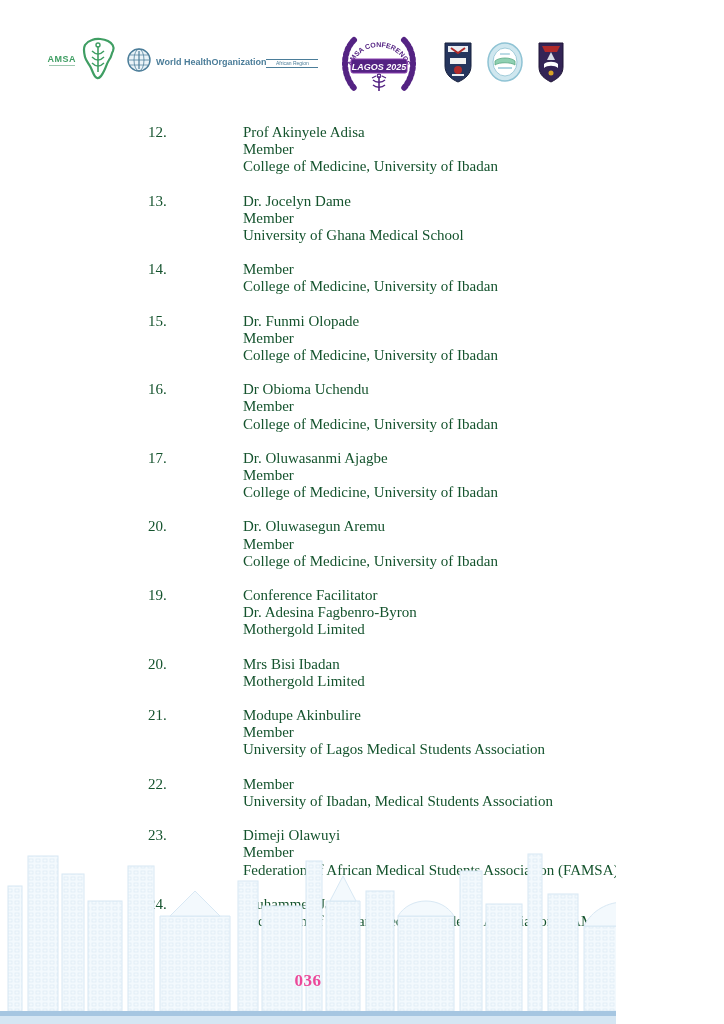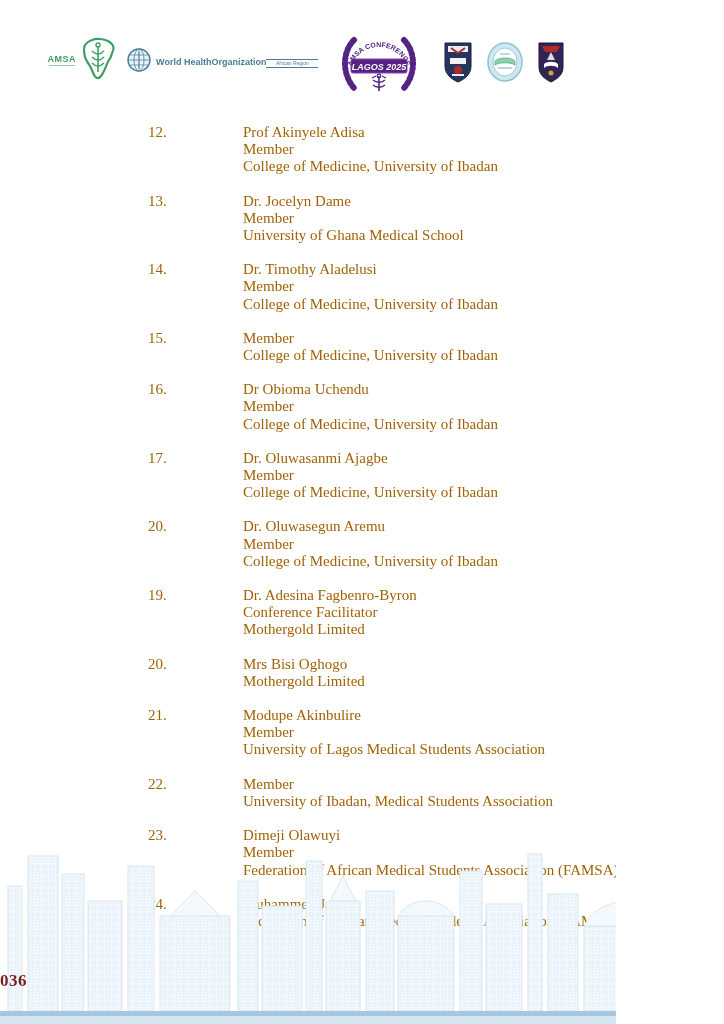--- a/index.html
+++ b/index.html
@@ -46,38 +46,38 @@
     font-size: 5px; line-height: 7px; color: #4b7d99; text-align: center;
     border-top: 1px solid #4b7d99; border-bottom: 1px solid #4b7d99;
     margin-top: 2px; width: 52px;
   }
   .conference-logo { margin: 0 10px; }
   .crest { margin: 0 2px; }
 
   
   .member-list {
     position: absolute; left: 148px; top: 124px; right: 30px;
-    color: #a16207;
+    color: #14532d;
   }
   .member-entry {
     display: flex; align-items: flex-start;
     margin-bottom: 17px;
   }
   .member-number {
     width: 47px; flex: 0 0 47px;
     font-size: 15px; line-height: 17.2px;
   }
   .member-lines { flex: 1; }
   .member-line { font-size: 15px; line-height: 17.2px; white-space: nowrap; margin-left: 48px; }
 
   
   .page-number {
     position: absolute; left: 0; right: 0; top: 971px;
-    text-align: left;
-    font-size: 17px; font-weight: bold; color: #7f1d1d;
+    text-align: center;
+    font-size: 17px; font-weight: bold; color: #ec4899;
     letter-spacing: .5px;
   }
   .skyline {
     position: absolute; left: 0; bottom: 13px; width: 724px; height: 165px;
     pointer-events: none;
   }
   .footer-band {
     position: absolute; left: 0; right: 0; bottom: 8px; height: 5px;
     background: #a6c6e1;
   }
@@ -198,29 +198,29 @@
       <span class="member-lines">
           <div class="member-line">Dr. Jocelyn Dame</div>
           <div class="member-line">Member</div>
           <div class="member-line">University of Ghana Medical School</div>
         </span>
     </div>
 
     <div class="member-entry">
       <span class="member-number">14.</span>
       <span class="member-lines">
-          <div class="member-line">Dr. Timothy Aladelusi</div>
           <div class="member-line">Member</div>
           <div class="member-line">College of Medicine, University of Ibadan</div>
         </span>
     </div>
 
     <div class="member-entry">
       <span class="member-number">15.</span>
       <span class="member-lines">
+          <div class="member-line">Dr. Funmi Olopade</div>
           <div class="member-line">Member</div>
           <div class="member-line">College of Medicine, University of Ibadan</div>
         </span>
     </div>
 
     <div class="member-entry">
       <span class="member-number">16.</span>
       <span class="member-lines">
           <div class="member-line">Dr Obioma Uchendu</div>
           <div class="member-line">Member</div>
@@ -242,30 +242,30 @@
       <span class="member-lines">
           <div class="member-line">Dr. Oluwasegun Aremu</div>
           <div class="member-line">Member</div>
           <div class="member-line">College of Medicine, University of Ibadan</div>
         </span>
     </div>
 
     <div class="member-entry">
       <span class="member-number">19.</span>
       <span class="member-lines">
+          <div class="member-line">Conference Facilitator</div>
           <div class="member-line">Dr. Adesina Fagbenro-Byron</div>
-          <div class="member-line">Conference Facilitator</div>
           <div class="member-line">Mothergold Limited</div>
         </span>
     </div>
 
     <div class="member-entry">
       <span class="member-number">20.</span>
       <span class="member-lines">
-          <div class="member-line">Mrs Bisi Oghogo</div>
+          <div class="member-line">Mrs Bisi Ibadan</div>
           <div class="member-line">Mothergold Limited</div>
         </span>
     </div>
 
     <div class="member-entry">
       <span class="member-number">21.</span>
       <span class="member-lines">
           <div class="member-line">Modupe Akinbulire</div>
           <div class="member-line">Member</div>
           <div class="member-line">University of Lagos Medical Students Association</div>

